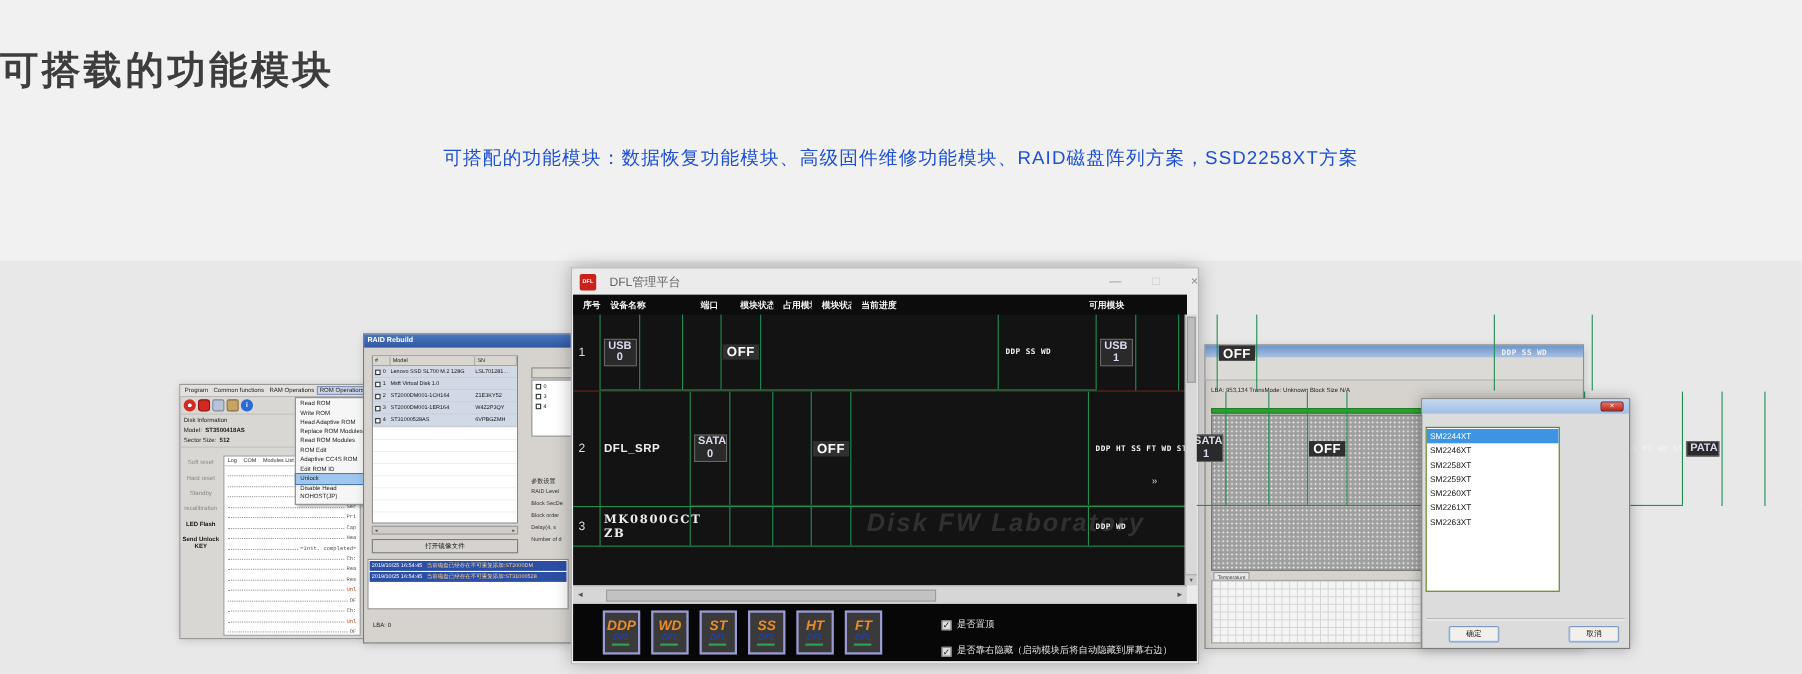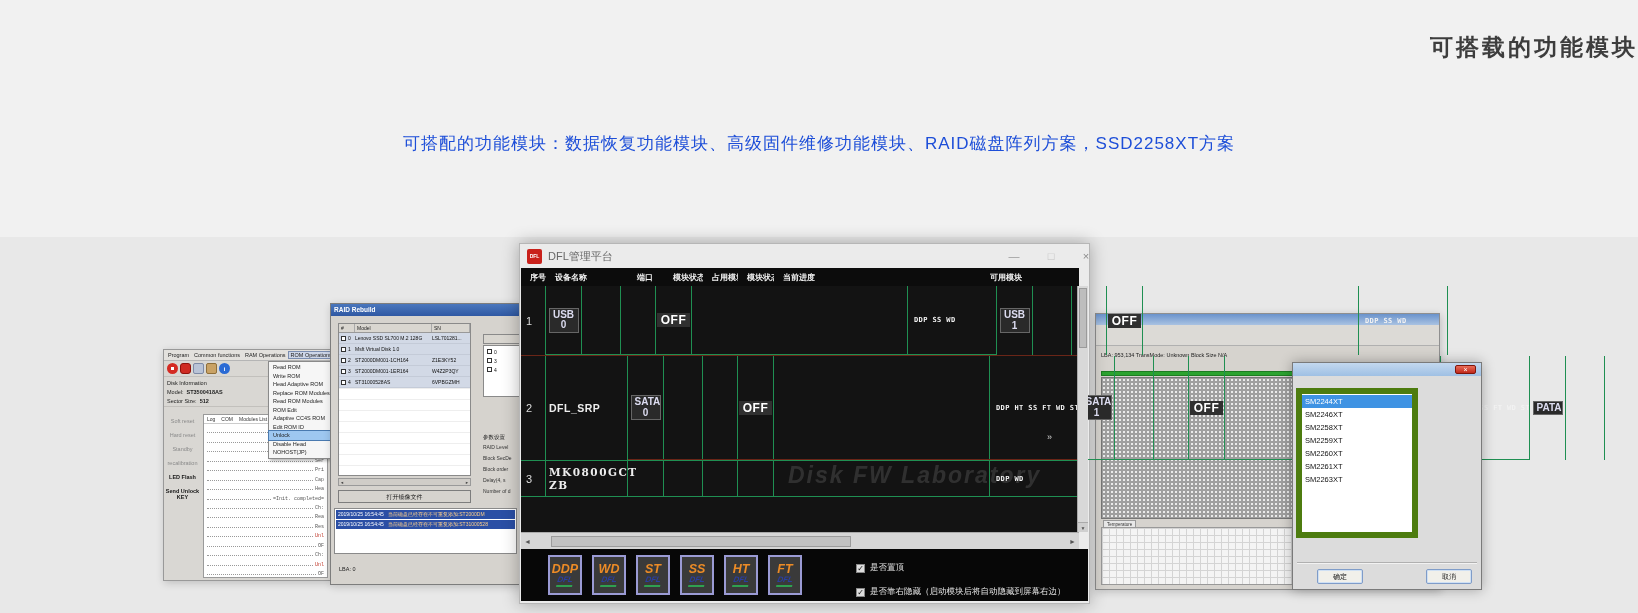--- a/index.html
+++ b/index.html
@@ -1,20 +1,20 @@
 <!DOCTYPE html>
 <html><head>
 <meta charset="utf-8">
 <style>
   *{box-sizing:border-box;margin:0;padding:0}
   html,body{background:#f1f1f1}
   body{font-family:"Liberation Sans",sans-serif}
   #stage{position:relative;width:1638px;height:613px;background:#f1f1f1;overflow:hidden}
   .band{position:absolute;left:0;top:237px;width:1638px;height:376px;background:#e8e8e8}
-  .hero-title{position:absolute;top:32px;left:0;right:0;text-align:right;font-size:23px;font-weight:bold;color:#3d3d3d;letter-spacing:3px}
+  .hero-title{position:absolute;top:40px;left:0;right:0;text-align:left;font-size:35px;font-weight:bold;color:#3d3d3d;letter-spacing:3px}
   .hero-sub{position:absolute;top:132px;left:0;right:0;text-align:center;font-size:17px;color:#1d4ed8;letter-spacing:1px}
   .win{position:absolute;box-shadow:1px 2px 8px rgba(0,0,0,.18)}
 
   
   .lw{left:163px;top:349px;width:168px;height:232px;background:#d9d7d3;border:1px solid #999;z-index:1}
   .lw-menubar{height:11px;display:flex;gap:1px;padding:1px 2px;background:#e3e1dd;border-bottom:1px solid #b5b5b5;font-size:5.5px;align-items:center;color:#222}
   .lw-menu-item{padding:0 2px;white-space:nowrap}
   .lw-menu-item.active{background:#cdd6e8;outline:1px solid #7a8db0}
   .lw-toolbar{height:16px;display:flex;gap:2px;padding:2px 3px;align-items:center;border-bottom:1px solid #c2c0bc}
   .ic{width:11px;height:11px;border-radius:2px;display:flex;align-items:center;justify-content:center;font-size:6px;color:#fff;font-weight:bold}
@@ -65,21 +65,21 @@
   .rw-mini{background:#fff;border:1px solid #8a8a8a;height:52px;margin-top:1px;padding:1px}
   .mini-row{display:flex;height:9px;align-items:center;color:#111}
   .rw-params{position:absolute;left:152px;top:130px;width:110px}
   .rw-params-title{font-size:5.5px;color:#222;margin-bottom:3px}
   .param-row{height:11px;font-size:5px;color:#333;white-space:nowrap}
 
   
   .dw{left:519px;top:243px;width:571px;height:361px;background:#ebebeb;border:1px solid #b6b6b6;z-index:5;box-shadow:0 0 16px rgba(0,0,0,.3)}
   .dw-titlebar{height:24px;display:flex;align-items:center;padding-left:7px}
   .dw-logo{width:15px;height:15px;background:#c9211b;border-radius:2px;color:#fff;font-size:5px;font-weight:bold;display:flex;align-items:center;justify-content:center;flex:none}
-  .dw-title{margin-left:6px;font-size:11px;color:#666}
+  .dw-title{margin-left:12px;font-size:11px;color:#666}
   .dw-btn{position:absolute;top:5px;width:16px;text-align:center;color:#9a9a9a;font-size:11px;line-height:14px}
   .dw-min{left:486px}.dw-max{left:523px;color:#c2c2c2}.dw-close{left:558px;color:#8a8a8a}
   .dw-table{position:absolute;left:1px;top:24px;width:558px;height:264px;background:#131313}
   .dw-header{display:flex;height:18px;background:#0c0c0c;align-items:center}
   .dw-hcell{color:#f2f2f2;font-weight:bold;font-size:8px;padding-left:9px;overflow:hidden;white-space:nowrap;flex:none}
   span.dw-hcell:nth-of-type(1){width:25px}
   span.dw-hcell:nth-of-type(2){width:82px}
   span.dw-hcell:nth-of-type(3){width:36px}
   span.dw-hcell:nth-of-type(4){width:39px}
   span.dw-hcell:nth-of-type(5){width:35px}
@@ -126,21 +126,21 @@
   .sw-grid{position:absolute;left:5px;right:9px;top:63px;height:142px;background:#9f9f9f;border:1px solid #777;
     background-image:radial-gradient(circle,#ececec .7px,transparent 1px);background-size:4px 4px}
   .sw-tab{position:absolute;left:7px;top:206px;height:8px;background:#e8e8e8;border:1px solid #999;font-size:4.5px;padding:0 3px;line-height:7px;color:#333}
   .sw-chart{position:absolute;left:5px;right:9px;top:213px;height:58px;background:#f4f4f4;border:1px solid #999;
     background-image:linear-gradient(#d4d4d4 1px,transparent 1px),linear-gradient(90deg,#d4d4d4 1px,transparent 1px);background-size:7px 7px}
 
   
   .cd{left:1292px;top:362px;width:190px;height:228px;background:#dcdcdc;border:1px solid #7a7a7a;z-index:6;box-shadow:0 0 12px rgba(0,0,0,.3)}
   .cd-title{height:13px;background:linear-gradient(#c3d8ef,#9fc0e4)}
   .cd-close{position:absolute;right:5px;top:2px;width:21px;height:9px;background:linear-gradient(#ea6d5a,#c0281a);border:1px solid #7e150c;border-radius:2px;color:#fff;font-size:7px;line-height:7px;text-align:center}
-  .cd-list{position:absolute;left:3px;top:25px;width:122px;height:150px;background:#fff;border:6px solid #4d7c0f;padding-top:1px;overflow:hidden}
+  .cd-list{position:absolute;left:3px;top:25px;width:122px;height:150px;background:#fff;border:1px solid #4d7c0f;padding-top:1px;overflow:hidden}
   .cd-item{height:13px;line-height:13px;font-size:7.5px;padding-left:3px;color:#111;white-space:nowrap}
   .cd-item.selected{background:#3f93e3;color:#fff}
   .cd-sep{position:absolute;left:4px;right:4px;top:199px;border-top:1px solid #b0b0b0;border-bottom:1px solid #f2f2f2}
   .cd-btn{position:absolute;top:206px;width:46px;height:15px;background:#f1f0ea;border:1px solid #7f9cc8;border-radius:2px;font-size:7px;text-align:center;line-height:13px;color:#111;box-shadow:inset 0 0 0 1px #cfe0f4}
   .cd-ok{left:24px}.cd-cancel{left:133px}
 </style>
 </head>
 <body>
 
 <div id="stage">

